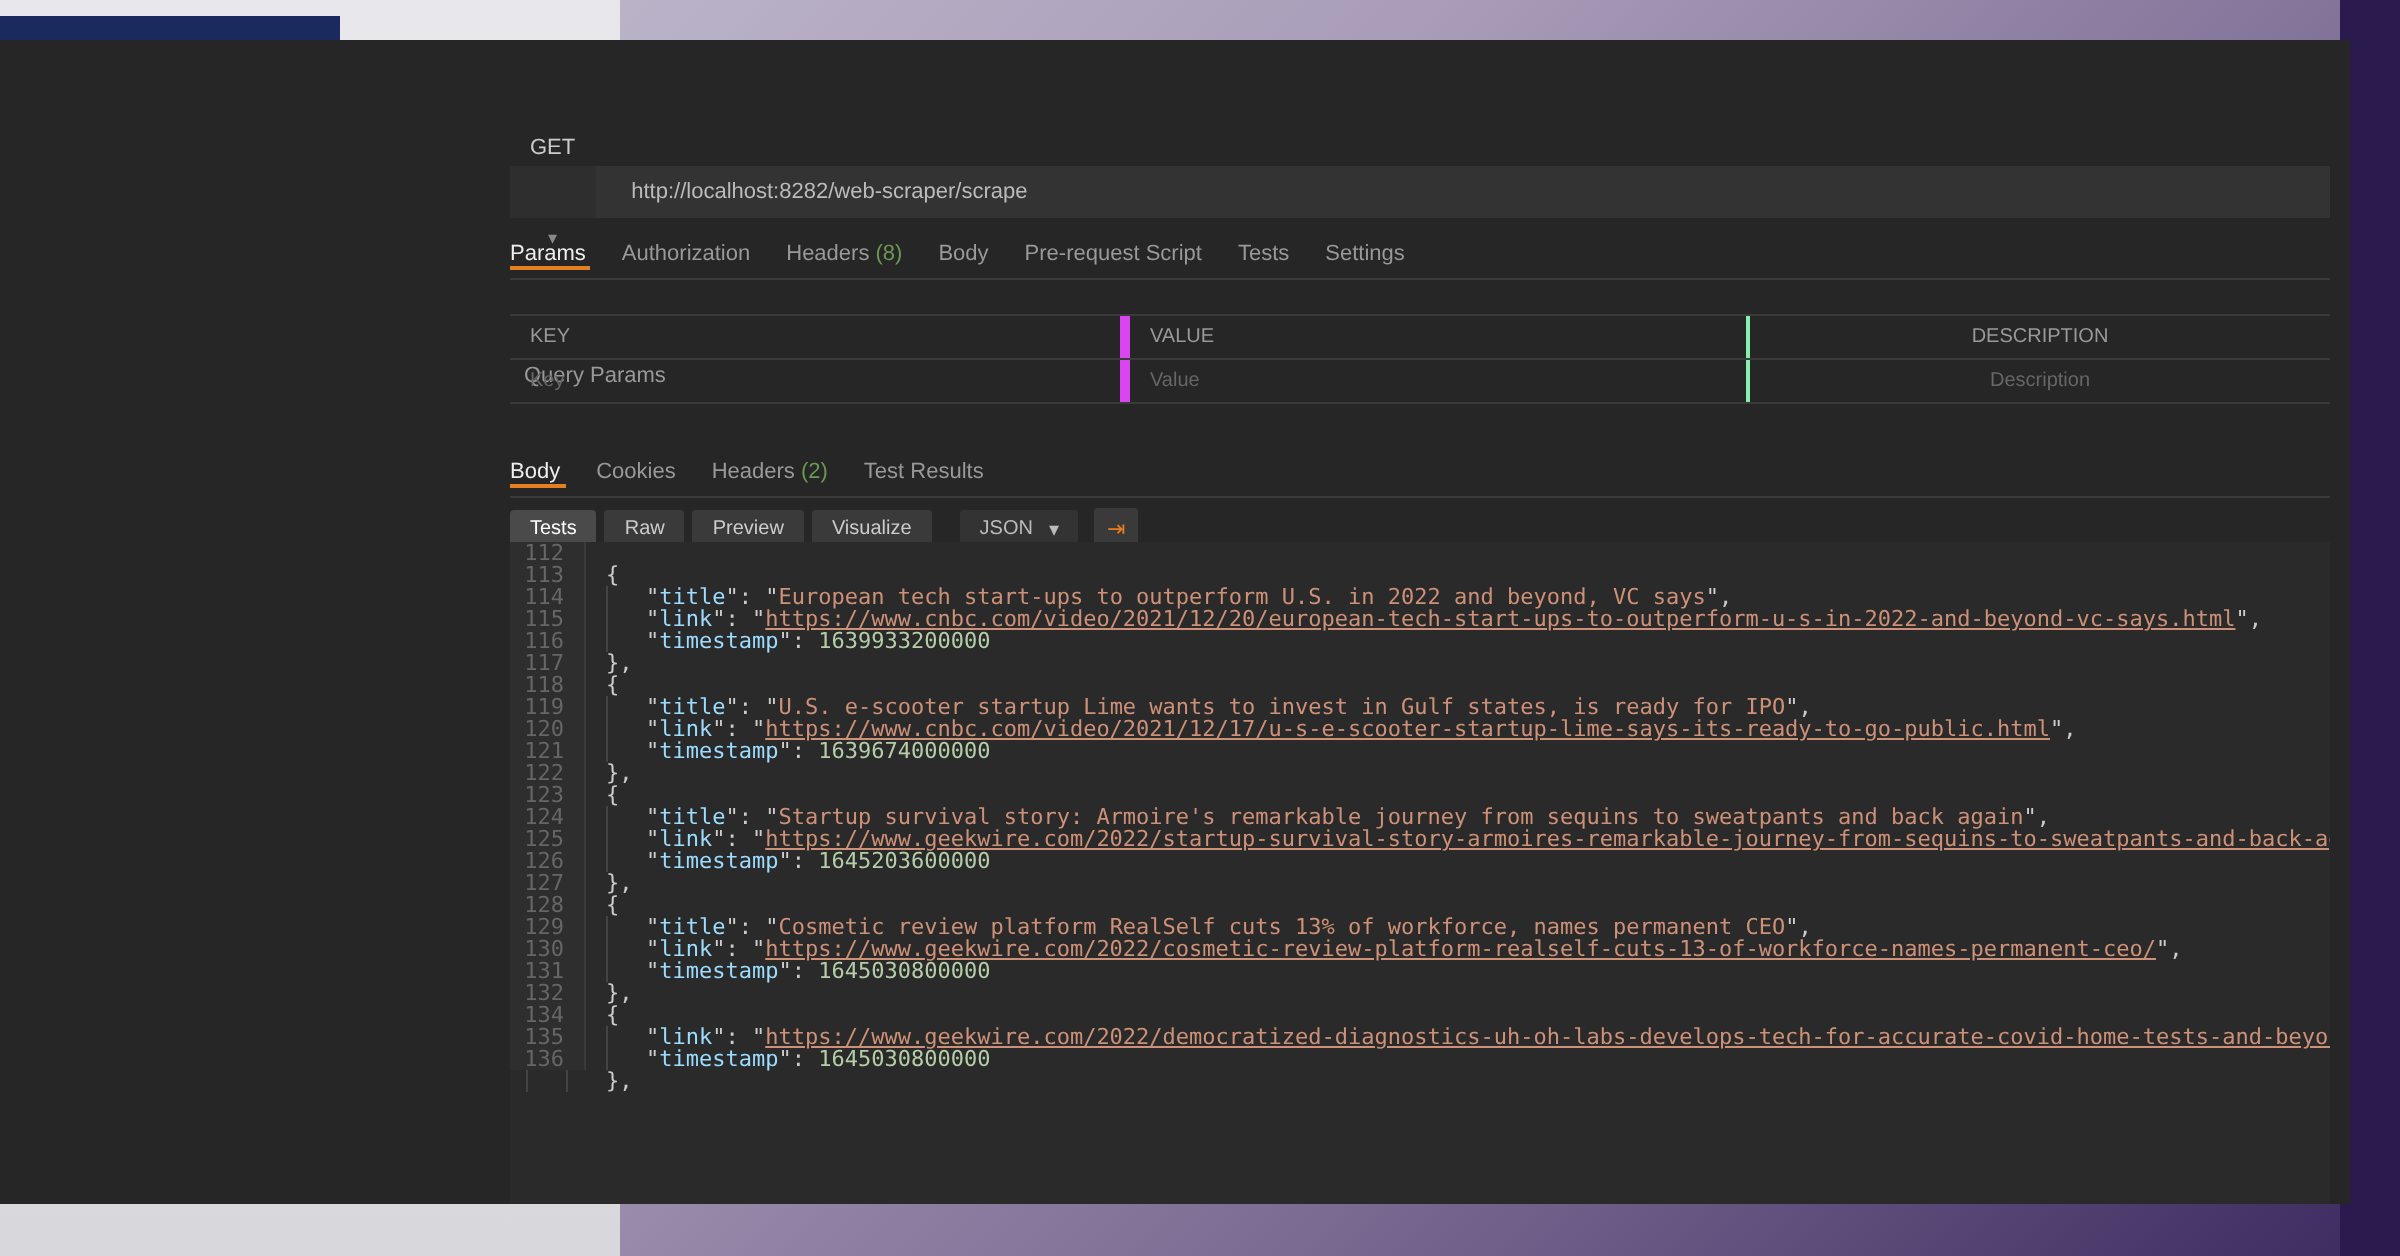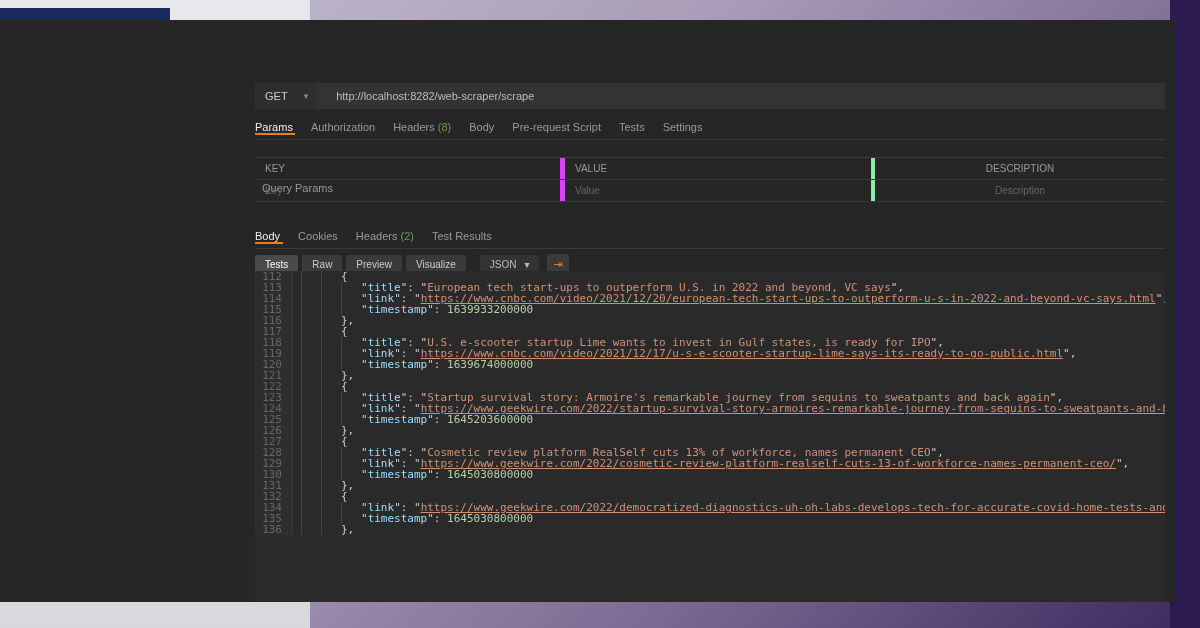--- a/index.html
+++ b/index.html
@@ -32,21 +32,21 @@
   background: #1a2a5e;
 }
 .req-bar {
   position: absolute; left: 255px; top: 63px; right: 10px;
   display: flex; align-items: center;
   background: #2e2e2e;
   height: 26px;
 }
 .method {
   padding: 0 10px; color: #ccc; font-size: 11px;
-  display: flex; align-items: center; gap: 16px;
+  display: flex; align-items: center; gap: 34px; flex-direction: column;
 }
 .method .chev { font-size: 9px; color: #888; }
 .url {
   flex: 1; color: #bbb; font-size: 11px; padding-left: 18px;
   background: #333; height: 100%; display: flex; align-items: center;
 }
 .tabs1 {
   position: absolute; left: 255px; top: 95px; right: 10px;
   display: flex; gap: 18px;
   border-bottom: 1px solid #3a3a3a;
@@ -70,21 +70,21 @@
   display: flex; border-top: 1px solid #3a3a3a; border-bottom: 1px solid #3a3a3a;
   font-size: 10px; color: #999;
 }
 .params-table .hdr > div { padding: 5px 10px; }
 .params-table .row {
   display: flex; border-bottom: 1px solid #3a3a3a;
   font-size: 10px; color: #666;
 }
 .params-table .row > div { padding: 5px 10px; }
 .col-key { width: 310px; border-right: 5px solid #d946ef; }
-.col-val { width: 310px; border-right: 4px solid #86efac; }
+.col-val { width: 310px; border-right: 2px solid #86efac; }
 .col-desc { flex: 1; text-align: center; }
 .tabs2 {
   position: absolute; left: 255px; top: 204px; right: 10px;
   display: flex; gap: 18px;
   border-bottom: 1px solid #3a3a3a;
   padding: 6px 0;
 }
 .tabs2 .tab { color: #999; font-size: 11px; cursor: pointer; }
 .tabs2 .tab.active { color: #eee; }
 .tabs2 .tab .count { color: #6a9955; }
@@ -112,21 +112,21 @@
   color: #e67e22; font-size: 11px; margin-left: 4px;
 }
 .code-area {
   position: absolute; left: 255px; top: 251px; right: 10px; bottom: 0;
   background: #2a2a2a;
   font-family: "Consolas", "Monaco", monospace;
   font-size: 11px;
   overflow: hidden;
 }
 .code-line {
-  display: flex; height: 11px; line-height: 11px;
+  display: flex; height: 11px; line-height: 11px; flex-direction: column;
 }
 .gutter {
   width: 38px; text-align: right; padding-right: 10px;
   color: #666; background: #2e2e2e;
   border-right: 1px solid #3a3a3a;
   flex-shrink: 0;
 }
 .line-content {
   padding-left: 8px; white-space: pre; color: #ccc;
 }

